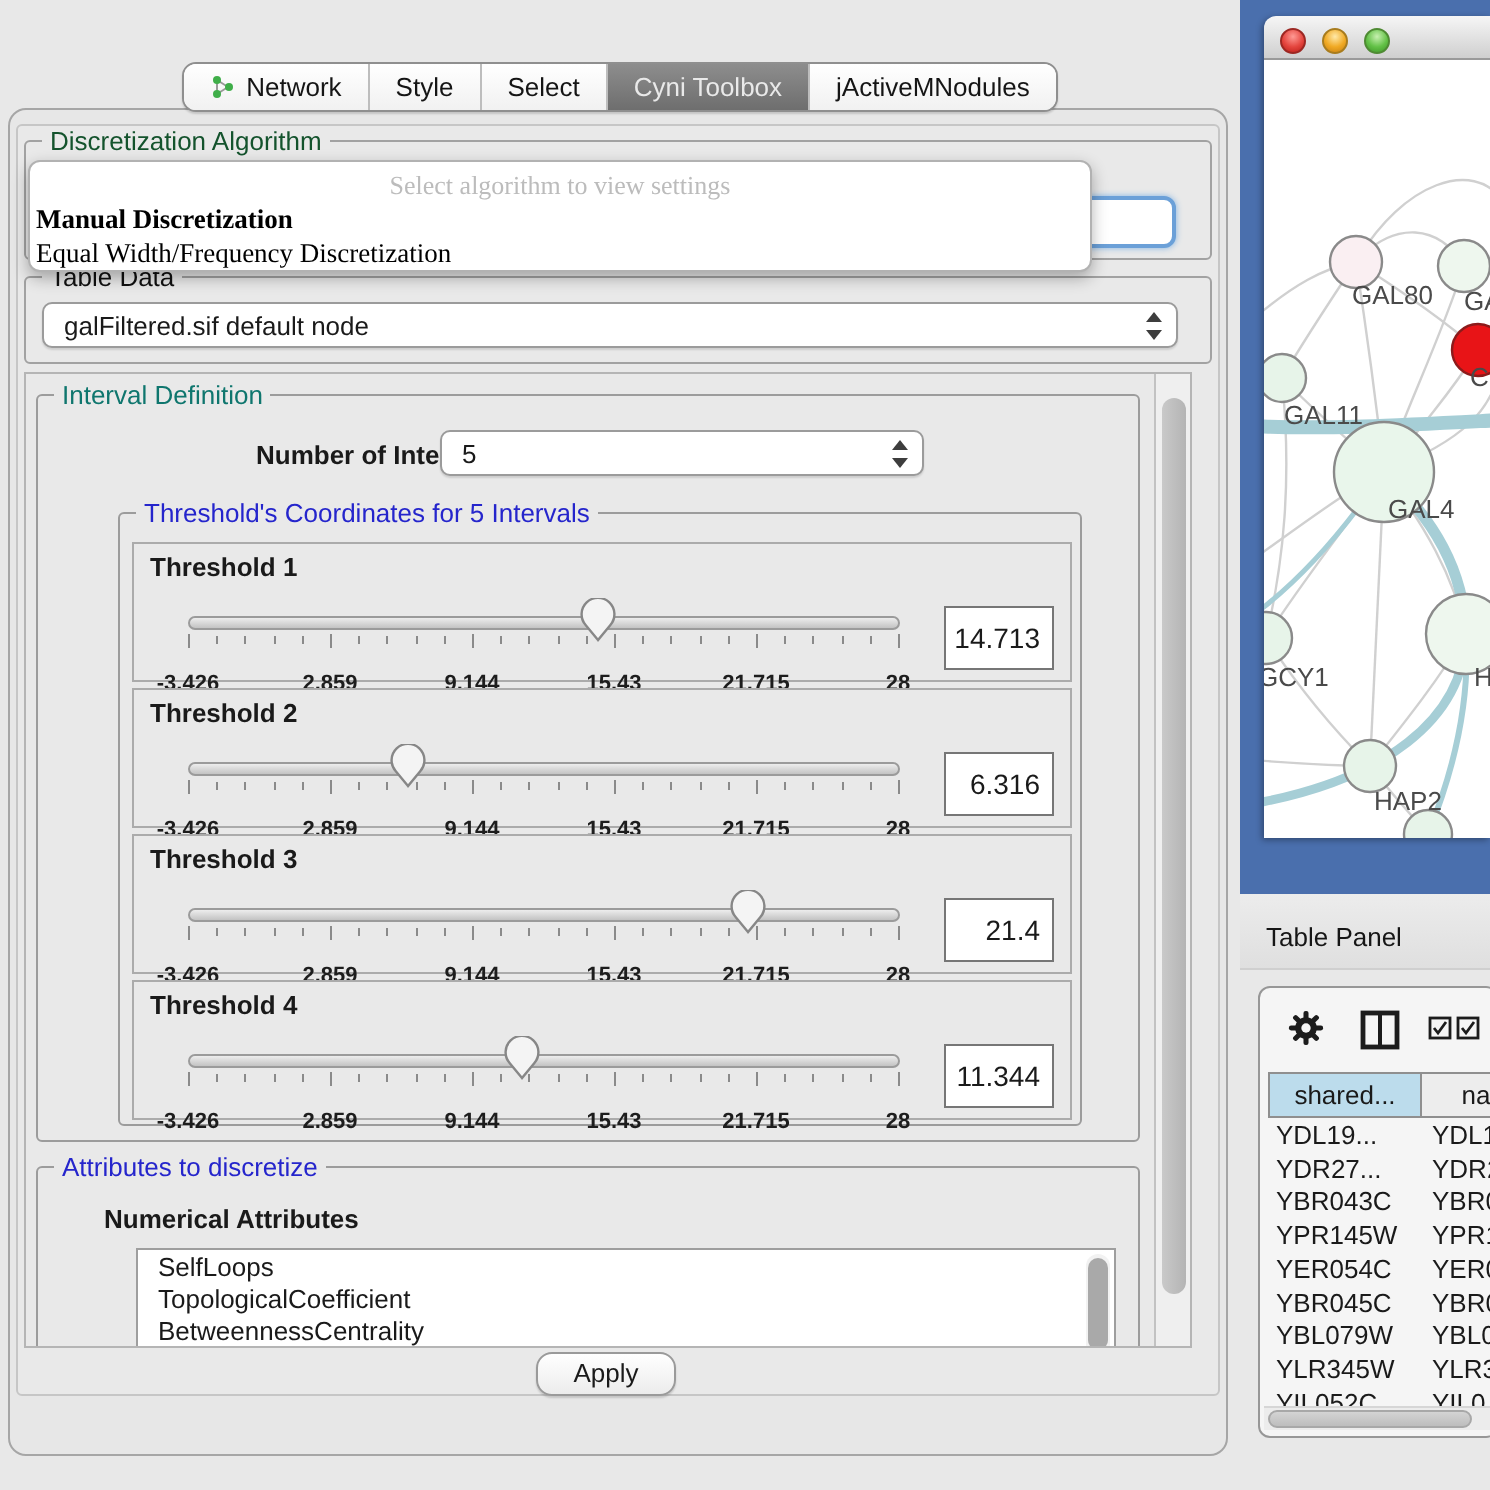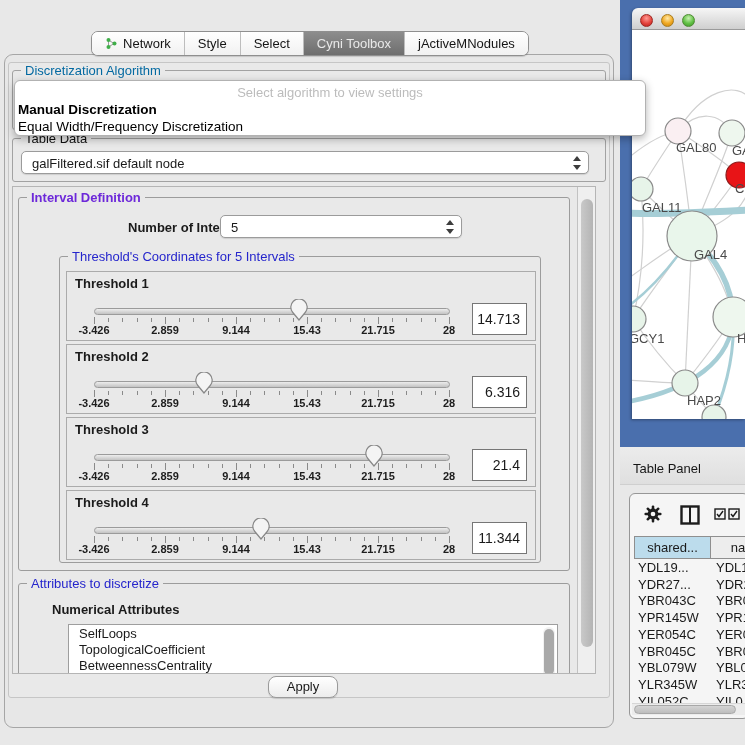--- a/index.html
+++ b/index.html
@@ -18,56 +18,56 @@
   .segment:first-child { border-left:none; }
   .segment.selected { background:linear-gradient(#8d8d8d,#6e6e6e); color:#e9e9e9; }
   #top-tabs { left:0; top:31px; width:620px; text-align:center; }
   #bottom-tabs { left:0; top:702px; width:620px; text-align:center; }
 
   #outer-shell { left:4px; top:54px; width:610px; height:674px; border:1px solid #a6a6a6; border-radius:9px; background:#e7e7e7; }
   #inner-shell { left:8px; top:62px; width:602px; height:636px; border:1px solid #c6c6c6; border-radius:3px; background:#e9e9e9; }
 
   .group { position:absolute; border:1px solid #a2a2a2; border-radius:3px; }
   .group-title { position:absolute; top:-8px; left:8px; background:#e9e9e9; padding:0 4px; font-size:13px; white-space:nowrap; }
-  .gt-gray  { color:#0369a1;text-align:right; }
+  .gt-gray  { color:#14532d;text-align:right; }
   .gt-black { color:#111; }
-  .gt-green { color:#6d28d9;font-weight:bold; }
+  .gt-green { color:#0f766e; }
   .gt-blue  { color:#2525cc; }
 
   
   .combo { position:absolute; background:#ffffff; border:1px solid #9b9b9b; border-radius:5px; box-shadow:inset 0 1px 0 #fff, 0 1px 1px rgba(0,0,0,.12); font-size:13px; }
   .combo .val { position:absolute; left:10px; top:50%; transform:translateY(-50%); white-space:nowrap; }
   .stepper { position:absolute; right:7px; top:50%; transform:translateY(-50%); width:9px; height:14px; }
   .stepper:before, .stepper:after { content:""; position:absolute; left:1px; border-left:4px solid transparent; border-right:4px solid transparent; }
   .stepper:before { top:0; border-bottom:5px solid #3d3d3d; }
   .stepper:after  { bottom:0; border-top:5px solid #3d3d3d; }
 
   
   #algo-combo-behind { left:20px; top:98px; width:568px; height:26px; border:2px solid #6ba0d8; border-radius:6px; background:#fff; box-shadow:0 0 3px #7fb2e4; }
-  #algo-popup { left:14px; top:80px; width:632px; height:56px; background:#ffffff; border:1px solid #b2b2b2; border-radius:6px; box-shadow:0 3px 8px rgba(0,0,0,.3); z-index:30; }
+  #algo-popup { left:14px; top:80px; width:532px; height:56px; background:#ffffff; border:1px solid #b2b2b2; border-radius:6px; box-shadow:0 3px 8px rgba(0,0,0,.3); z-index:30;font-family:Liberation Serif, serif; }
   #algo-popup .hint { position:absolute; top:4px; left:0; width:100%; text-align:center; color:#bcbcbc; font-size:13px; }
   #algo-popup .item { position:absolute; left:2px; width:557px; font-size:13.5px; padding-left:1px; color:#000; }
   #algo-popup .item.b { font-weight:bold; top:21px; }
   #algo-popup .item.r { top:38px; }
 
   
   #viewport { left:12px; top:186px; width:584px; height:488px; border:1px solid #b5b5b5; background:#e9e9e9; overflow:hidden; }
   #v-scrollbar { left:564px; top:0; width:19px; height:486px; background:#efefef; border-left:1px solid #c2c2c2; }
   #v-thumb { left:3px; top:12px; width:12px; height:448px; background:linear-gradient(90deg,#c9c9c9,#b4b4b4); border-radius:6px; }
 
   
   .threshold-panel { position:absolute; left:6px; width:470px; height:70px; border:1px solid #ababab; background:#e9e9e9; }
   .th-label { position:absolute; left:8px; top:4px; font-size:13px; font-weight:bold; }
   .track { position:absolute; left:27px; top:36px; width:356px; height:7px; border:1px solid #9b9b9b; border-radius:4px; background:linear-gradient(#ededed,#c3c3c3); }
   .ticks { position:absolute; left:27px; top:45px; width:357px; height:7px; }
   .tick { position:absolute; top:0; width:1px; background:#8a8a8a; }
   .tick.minor { height:4px; top:1px; }
   .tick.major { height:7px; }
   .tick-labels { position:absolute; left:0; top:52px; width:100%; height:13px; font-size:11px; font-weight:bold; color:#1d1d1d; }
-  .tick-label { position:absolute; transform:translateX(-50%); white-space:nowrap; }
+  .tick-label { position:absolute; transform:translateX(-50%); white-space:nowrap;margin-top:12px; }
   .thumb { position:absolute; top:27px; width:20px; height:22px; }
   .val-box { position:absolute; left:405px; top:31px; width:55px; height:32px; background:#fff; border:1px solid #767676; font-size:14px; text-align:right; line-height:30px; padding-right:6px; }
 
   
   #attr-list { position:absolute; left:49px; top:40px; width:490px; height:120px; background:#ffffff; border:1px solid #9e9e9e; font-size:13px; }
   #attr-list .li { padding:1px 0 1px 10px; height:16px; line-height:15px; }
   #attr-scroll { position:absolute; right:2px; top:2px; width:12px; height:112px; background:#f2f2f2; border-radius:6px; }
   #attr-thumb { position:absolute; left:1px; top:2px; width:10px; height:46px; background:#a9a9a9; border-radius:5px; }
 
   #apply-btn { left:268px; top:676px; width:70px; height:22px; background:linear-gradient(#ffffff,#ececec); border:1px solid #9a9a9a; border-radius:8px; font-size:13px; text-align:center; line-height:20px; box-shadow:0 1px 1px rgba(0,0,0,.15); }

